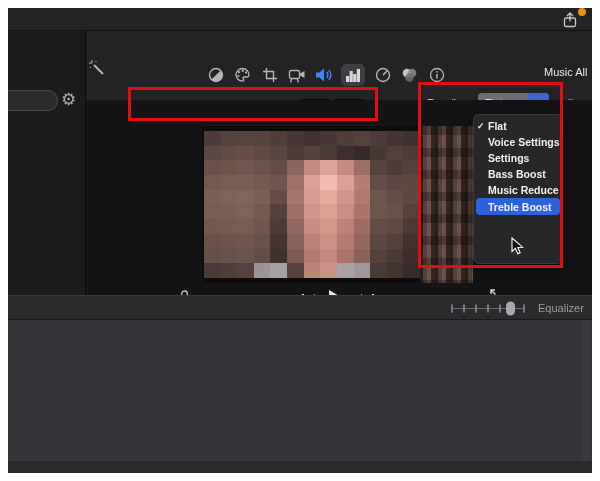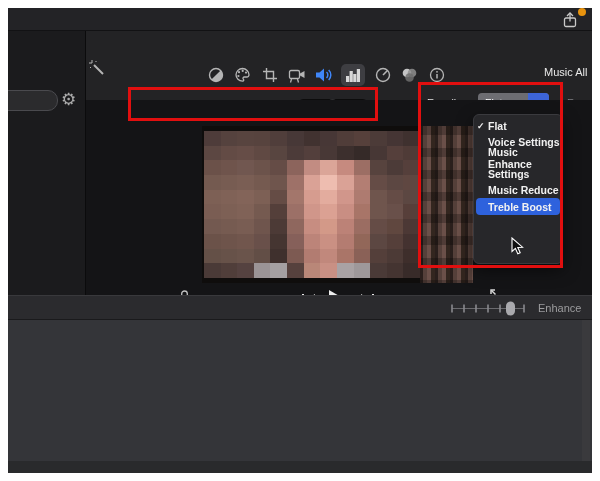--- a/index.html
+++ b/index.html
@@ -392,25 +392,25 @@
         <div class="eq-item">
           <span class="chk">✓</span>
           <span>Flat</span>
         </div>
         <div class="eq-item">
           <span class="chk"></span>
           <span>Voice Settings</span>
         </div>
         <div class="eq-item">
           <span class="chk"></span>
-          <span>Music Enhance</span>
+          <span>Settings</span>
         </div>
         <div class="eq-item">
           <span class="chk"></span>
-          <span>Settings</span>
+          <span>Bass Boost</span>
         </div>
         <div class="eq-item">
           <span class="chk"></span>
           <span>Music Reduce</span>
         </div>
         <div class="eq-item hl" style="background: rgb(46, 98, 221);">
           <span class="chk"></span>
           <span>Treble Boost</span>
         </div>
       </div>
@@ -433,21 +433,21 @@
           <line x1="2" y1="3.5" x2="2" y2="11.5"></line>
           <line x1="14" y1="3.5" x2="14" y2="11.5"></line>
           <line x1="26" y1="3.5" x2="26" y2="11.5"></line>
           <line x1="38" y1="3.5" x2="38" y2="11.5"></line>
           <line x1="50" y1="3.5" x2="50" y2="11.5"></line>
           <line x1="74" y1="3.5" x2="74" y2="11.5"></line>
         </g>
         <rect x="56" y="0.5" width="9" height="14" rx="4.5" fill="#a9a9ad"></rect>
       </svg>
     </div>
-    <div class="settings-label">Enhance</div>
+    <div class="settings-label">Equalizer</div>
   </div>
 
   <div class="timeline">
     <div class="timeline-scroll"></div>
   </div>
   <div class="bottom-band"></div>
 
 </div>
 
 </body></html>

